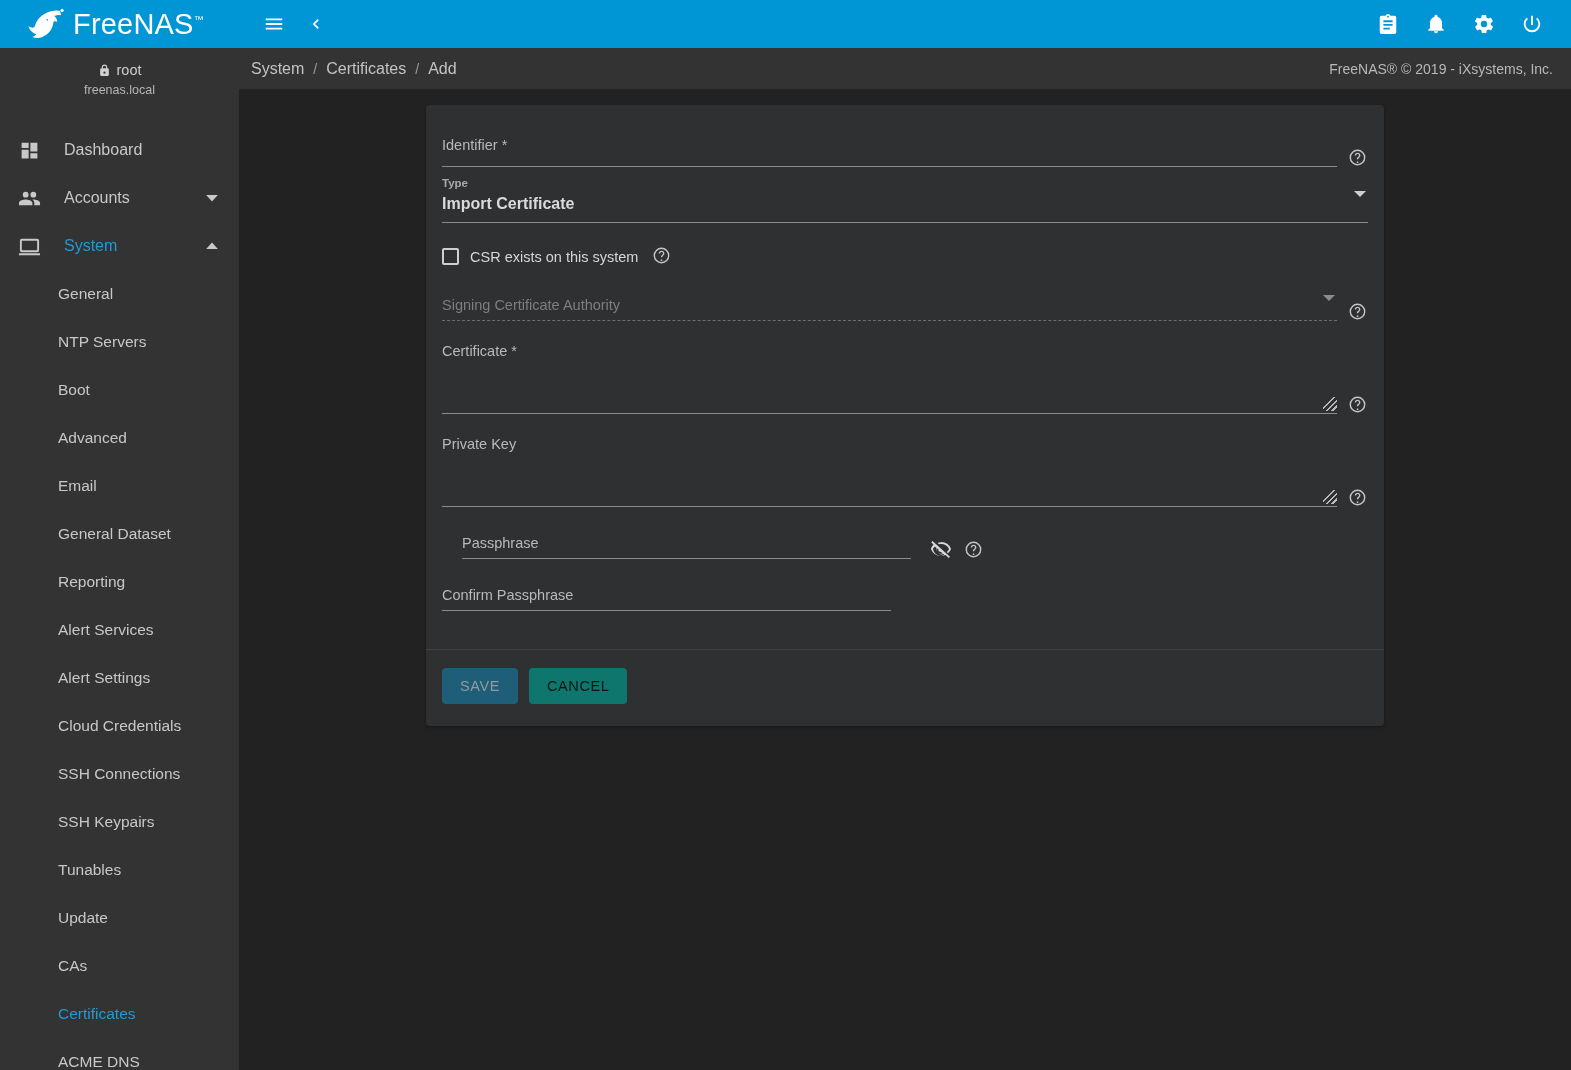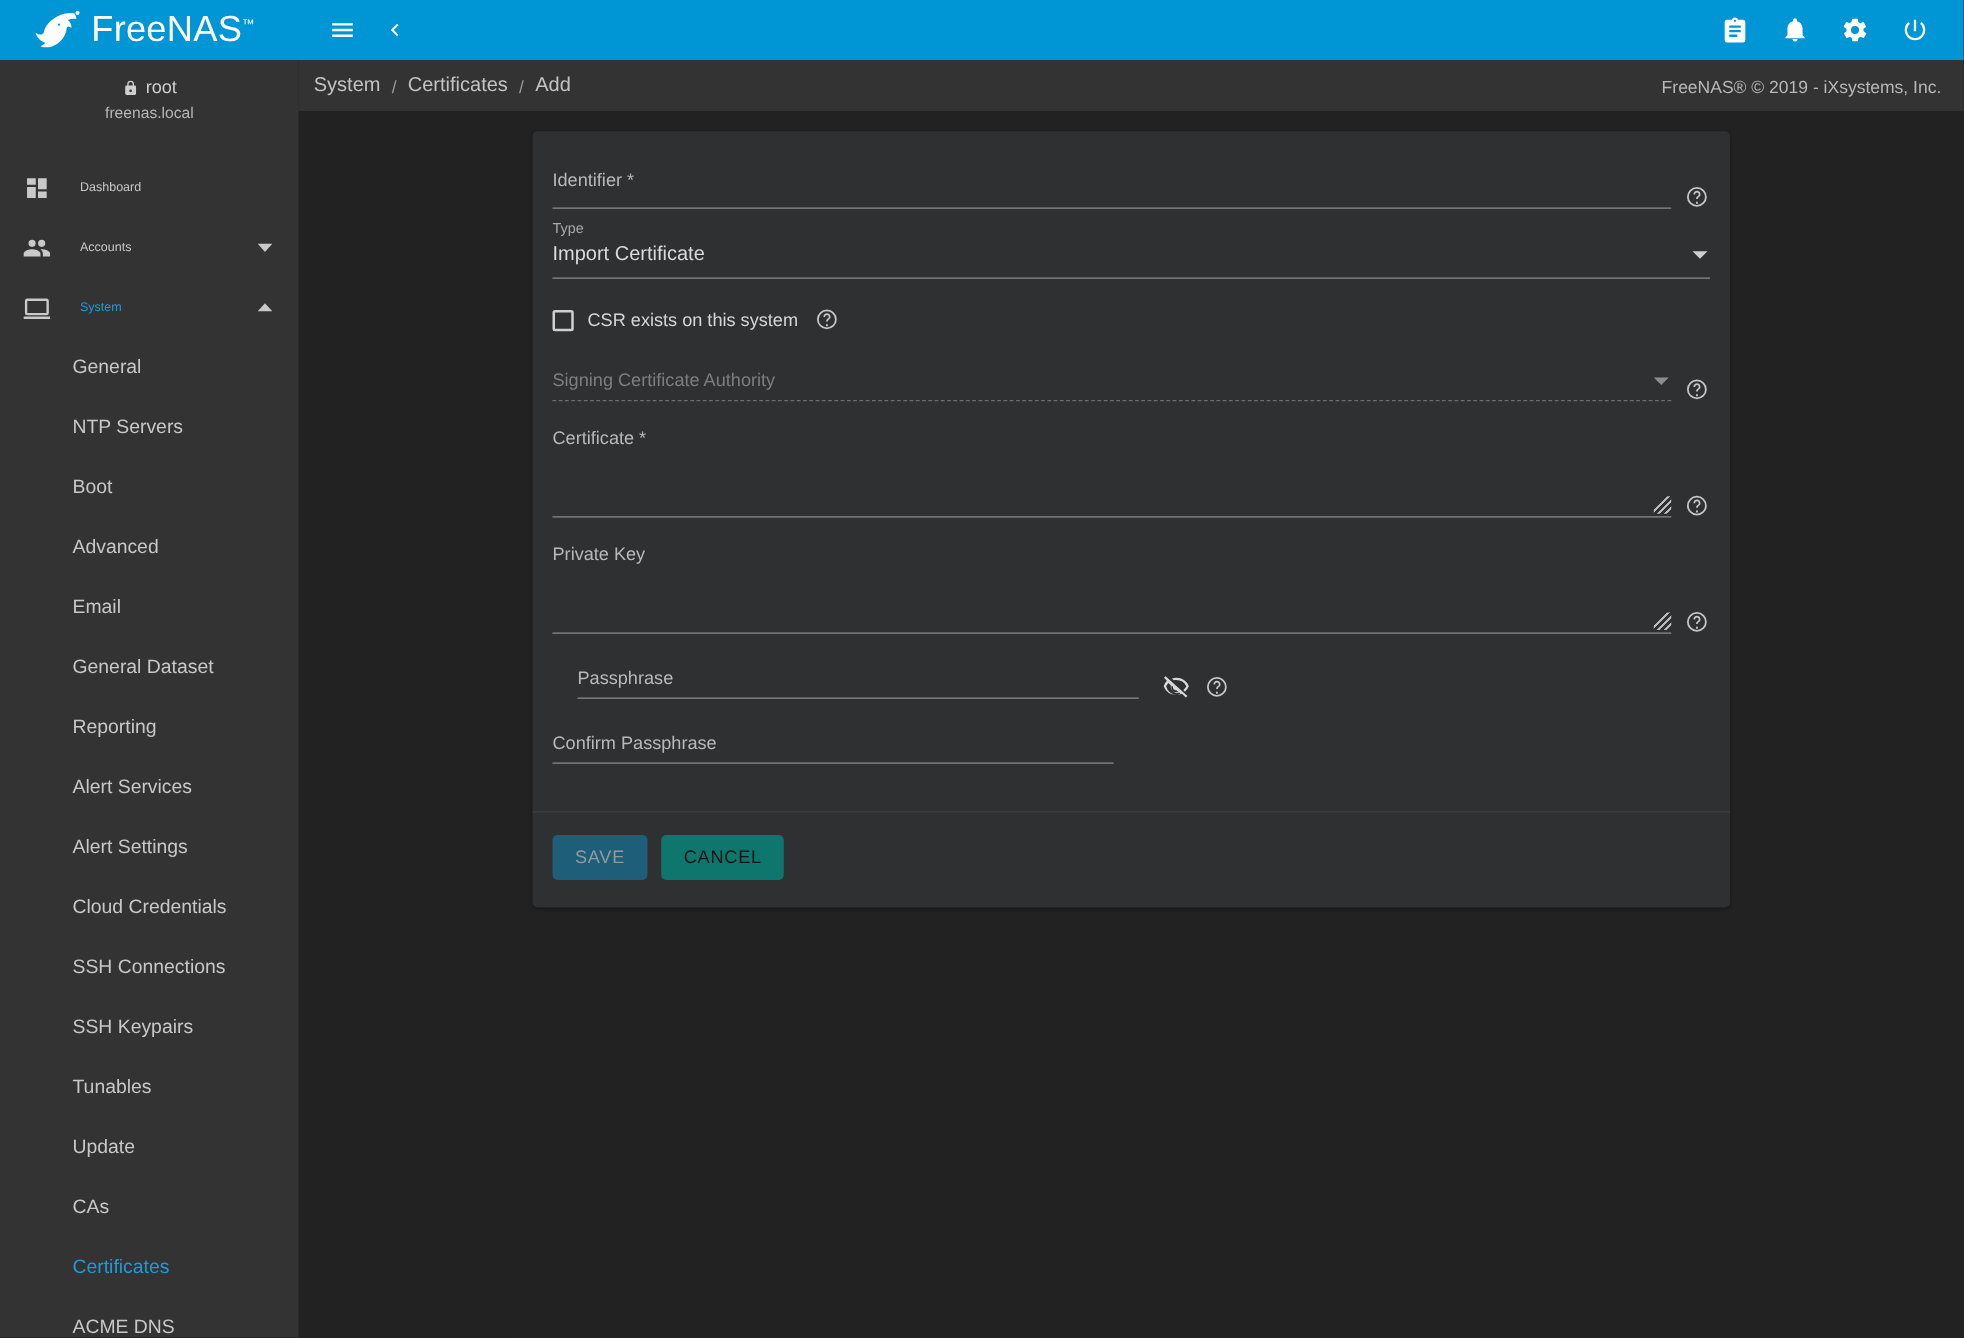--- a/index.html
+++ b/index.html
@@ -41,21 +41,21 @@
   .userline {
     display: flex; align-items: center; justify-content: center; gap: 6px;
     font-size: 14.5px; color: #cfcfcf;
   }
   .userline svg { fill: #cfcfcf; }
   .userhost { font-size: 12.5px; color: #b6b6b6; margin-top: 5px; }
 
   .nav { padding-top: 17px; }
   .nav-item {
     height: 48px; display: flex; align-items: center;
-    padding-left: 12px; cursor: pointer; color: #c8c8c8; font-size: 10px;
+    padding-left: 12px; cursor: pointer; color: #c8c8c8; font-size: 16px;
   }
   .nav-item .navicon {
     width: 34px; min-width: 34px; display: flex; align-items: center; justify-content: center;
   }
   .nav-item .navicon svg { fill: #c9c9c9; }
   .nav-item .navlabel { padding-left: 18px; flex: 1 1 auto; }
   .nav-item .navcaret { padding-right: 20px; display: flex; align-items: center; }
   .nav-item .navcaret svg { fill: #c9c9c9; }
   .nav-item.active .navlabel,
   .nav-item.active { color: #1e9bd7; }
@@ -112,25 +112,25 @@
     margin-left: 10px; margin-bottom: -1px; cursor: pointer;
     display: flex; align-items: center; justify-content: center;
   }
   .help svg { fill: #c6c6c6; }
 
   
   .row-identifier { padding-top: 8px; }
   .row-identifier .fld-label { padding-bottom: 6px; }
 
   
-  .row-type { margin-top: 0; }
+  .row-type { margin-top: 0; font-weight: bold; }
   .tiny-label { font-size: 11.5px; color: #a9a9a9; line-height: 15px; }
   .sel-value {
     font-size: 16px; color: #dadada; line-height: 26px;
-    display: flex; align-items: center; gap: 47px;
+    display: flex; align-items: flex-start; gap: 47px;
   }
   .sel-value .selval { flex: 1 1 auto; }
   .caret-tri {
     width: 0; height: 0; border-left: 6px solid transparent;
     border-right: 6px solid transparent; border-top: 6px solid #cfcfcf;
     margin-right: 2px;
   }
   .caret-tri.muted { border-top-color: #8d8d8d; }
 
   

